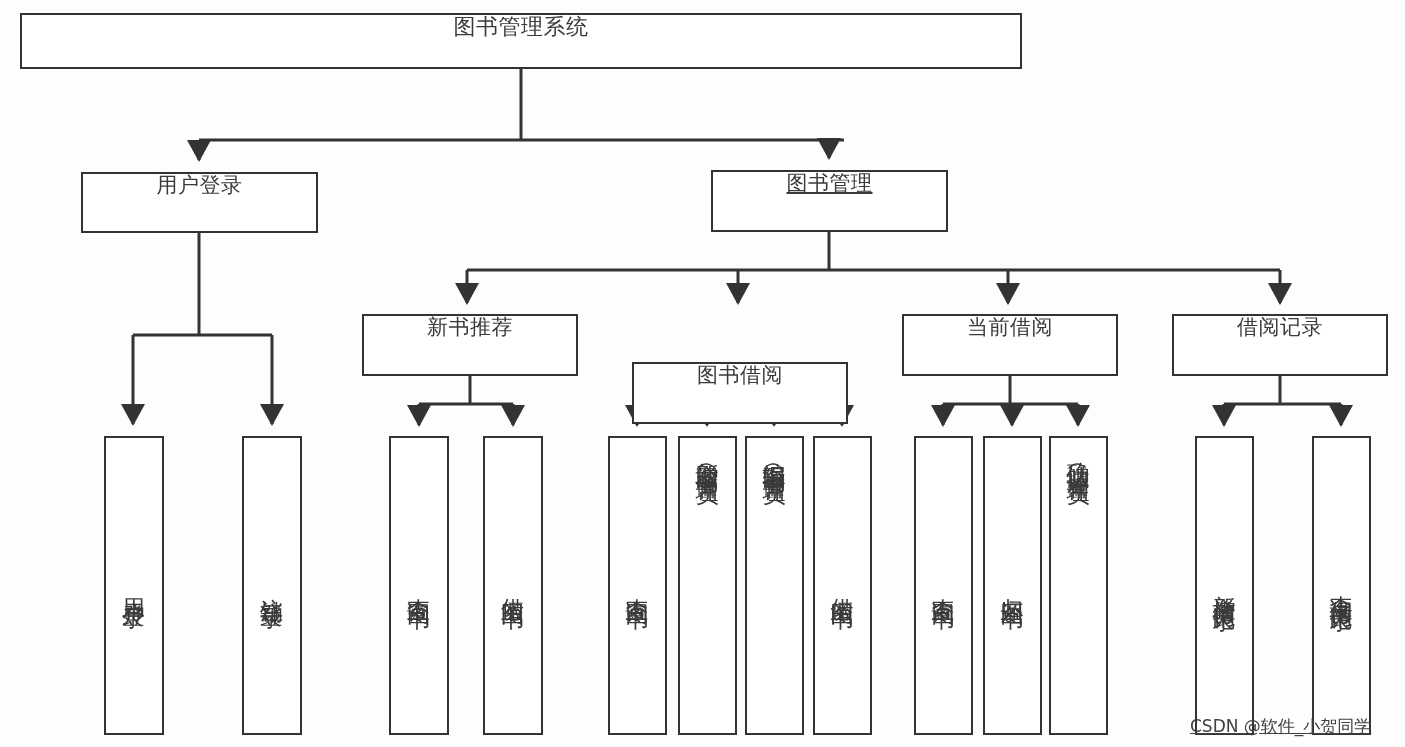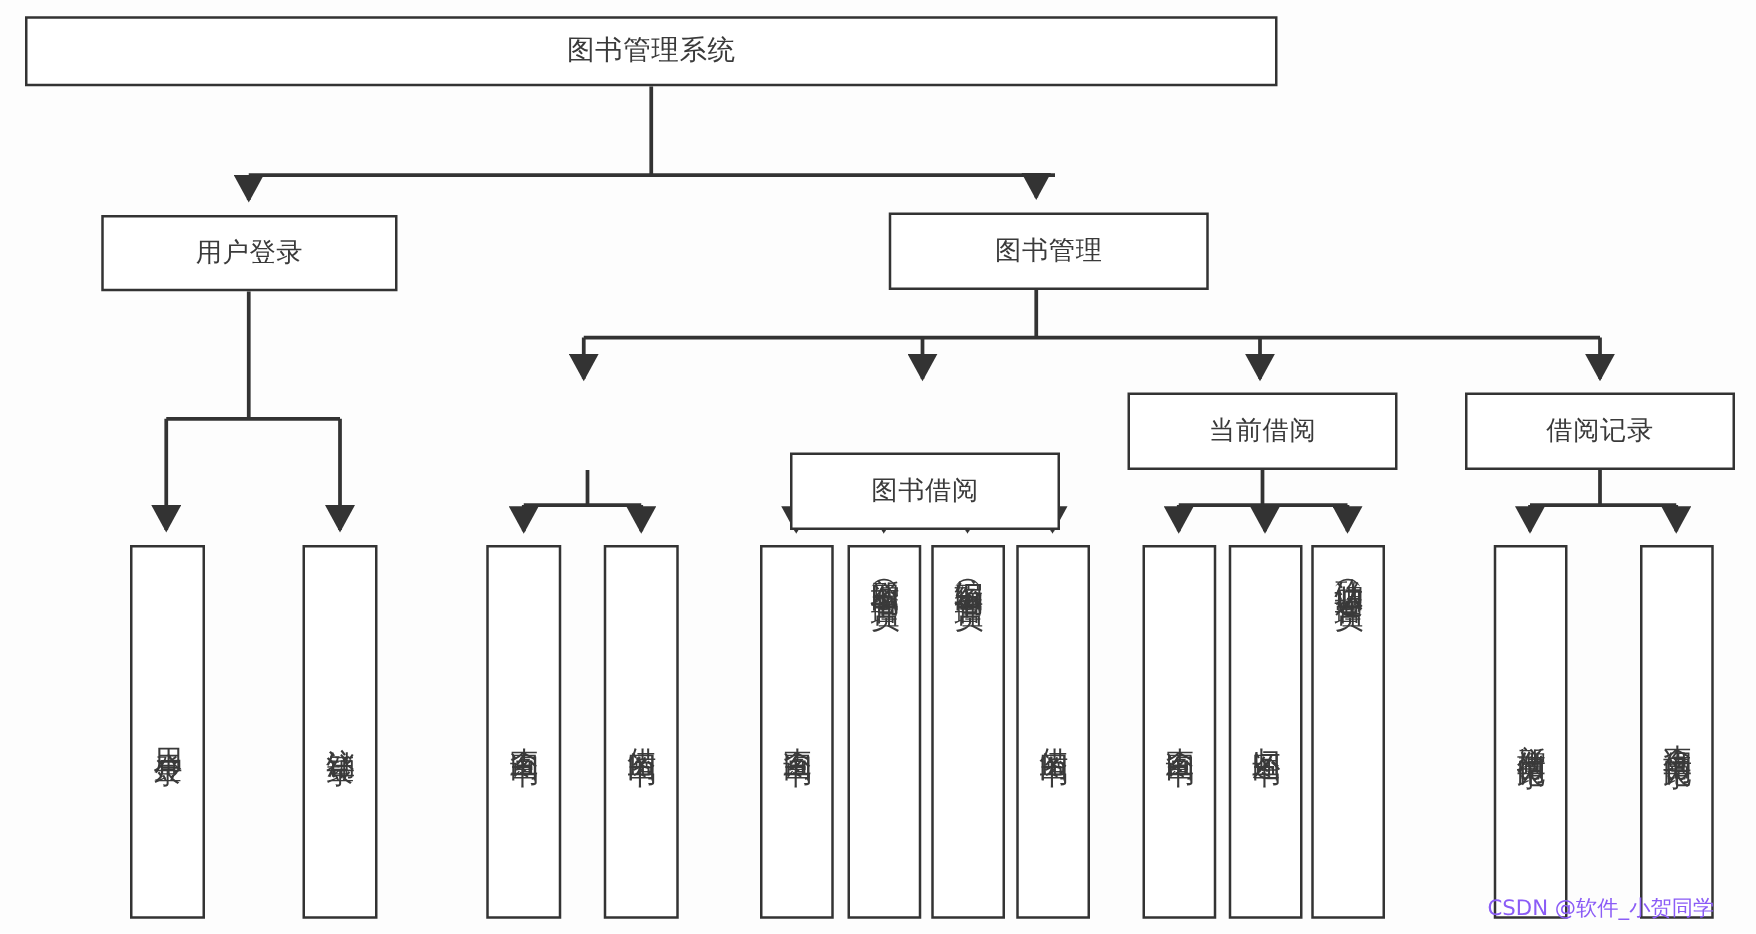--- a/index.html
+++ b/index.html
@@ -25,21 +25,20 @@
     width: 1405px;
     height: 747px;
     pointer-events: none;
   }
   .node {
     position: absolute;
     box-sizing: border-box;
     background: #ffffff;
     border: 2px solid #333333;
     display: flex;
-    align-items: center;
     justify-content: center;
     color: #3a3a3a;
     z-index: 2;
   }
   .node .label {
     color: #3a3a3a;
     line-height: 1.12;
     letter-spacing: 0.5px;
     white-space: nowrap;
   }
@@ -63,23 +62,24 @@
     line-height: 1.05;
     letter-spacing: 3px;
   }
   .node.vert.short {
     align-items: center;
     padding-top: 0;
   }
   .watermark {
     position: absolute;
     font-size: 17px;
-    color: #8b5cf6;
+    color: #404040;
     white-space: nowrap;
     z-index: 5;
+    text-decoration: underline;
   }
 </style>
 </head>
 <body>
 
 <div id="canvas">
 
   <svg id="edges" viewBox="0 0 1405 747" xmlns="http://www.w3.org/2000/svg">
     <defs>
       <marker id="arrow" viewBox="0 0 12 12" refX="10" refY="6" markerWidth="8" markerHeight="8" orient="auto-start-reverse">
@@ -130,24 +130,27 @@
     </g>
   </svg>
 
   <div class="node horiz root" style="left:20px; top:13px; width:1002px; height:56px;">
     <span class="label">图书管理系统</span>
   </div>
 
   <div class="node horiz" style="left:81px; top:172px; width:237px; height:61px;">
     <span class="label">用户登录</span>
   </div>
-  <div class="node horiz" style="left:711px; top:170px; width:256px; height:62px;">
+  <div class="node horiz" style="left:711px; top:170px; width:237px; height:62px;text-decoration:underline;">
     <span class="label">图书管理</span>
   </div>
 
+  <div class="node horiz" style="left:362px; top:314px; width:216px; height:62px;">
+    <span class="label">新书推荐</span>
+  </div>
   <div class="node horiz" style="left:632px; top:314px; width:216px; height:62px;margin-top:48px;">
     <span class="label">图书借阅</span>
   </div>
   <div class="node horiz" style="left:1172px; top:314px; width:216px; height:62px;">
     <span class="label">借阅记录</span>
   </div>
   <div class="node horiz" style="left:902px; top:314px; width:216px; height:62px;">
     <span class="label">当前借阅</span>
   </div>
 

